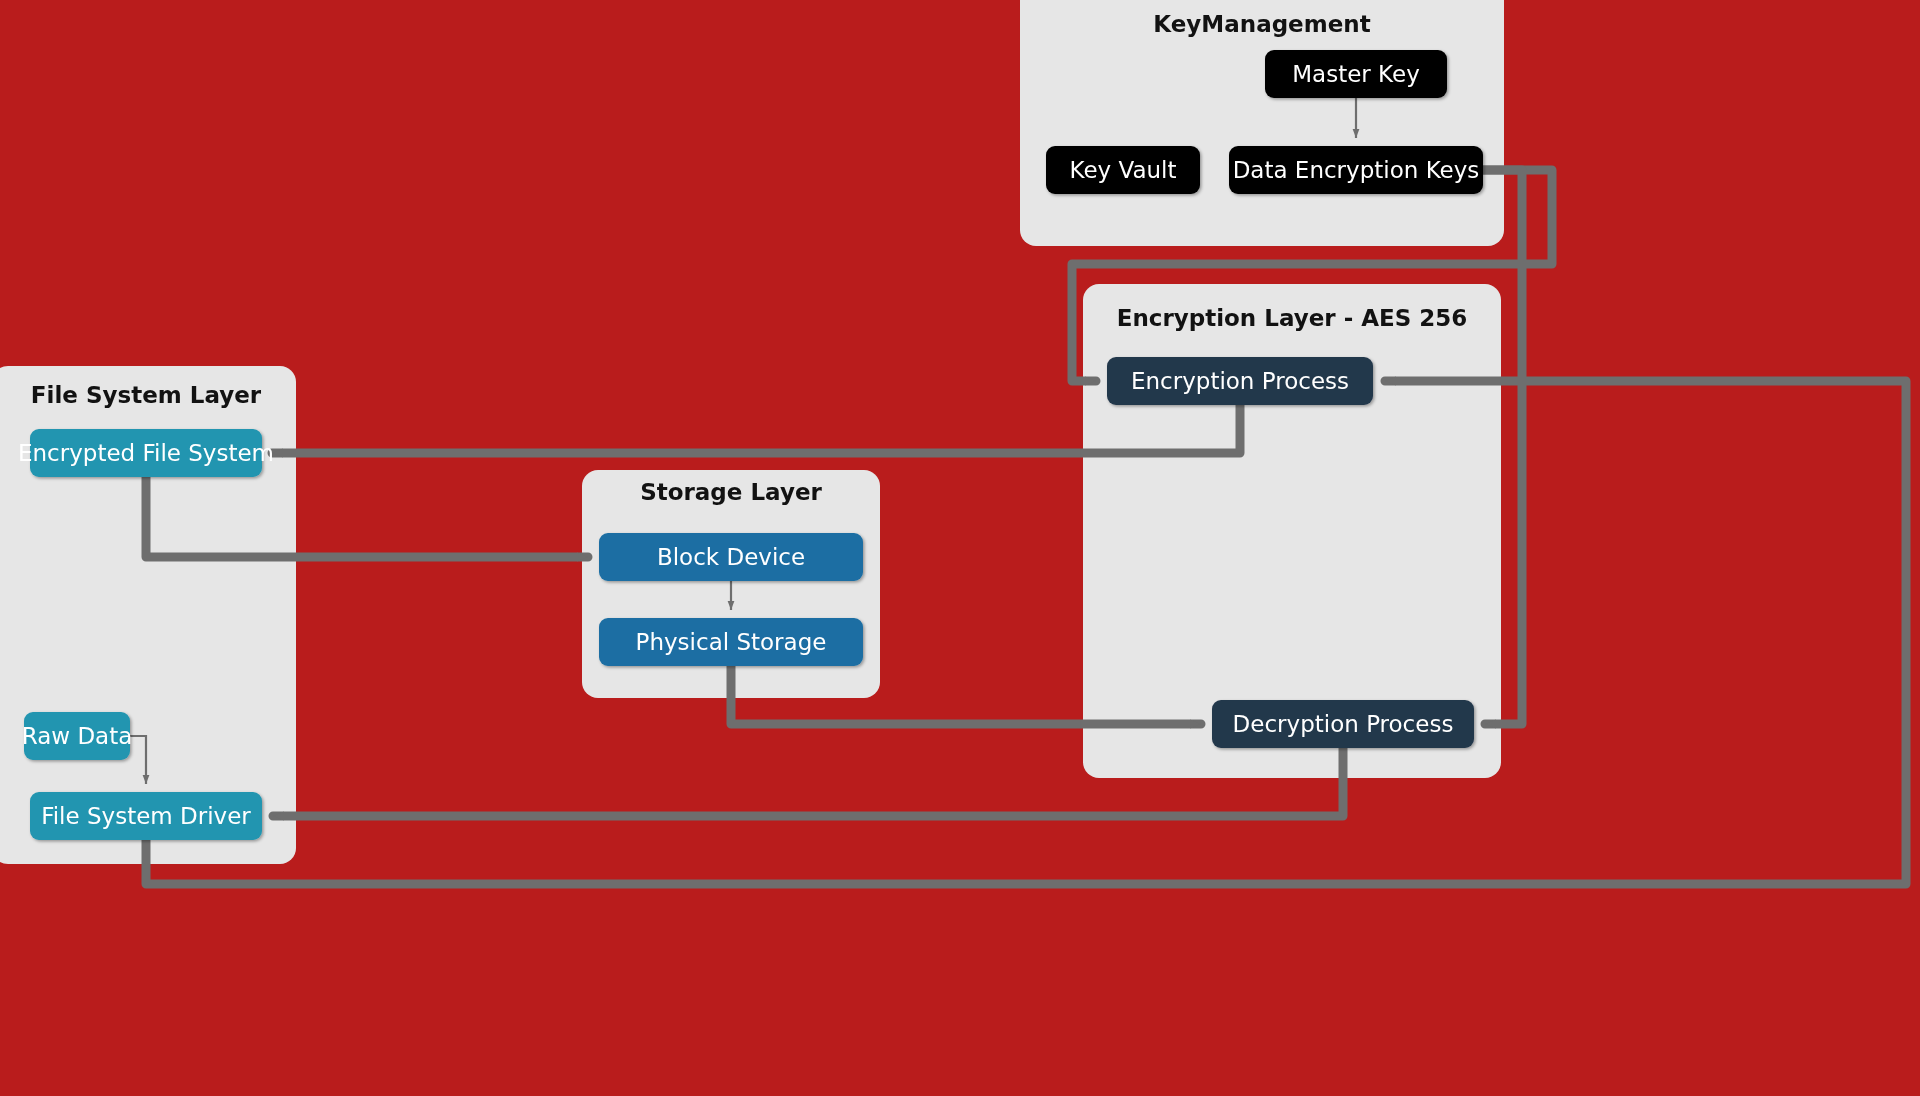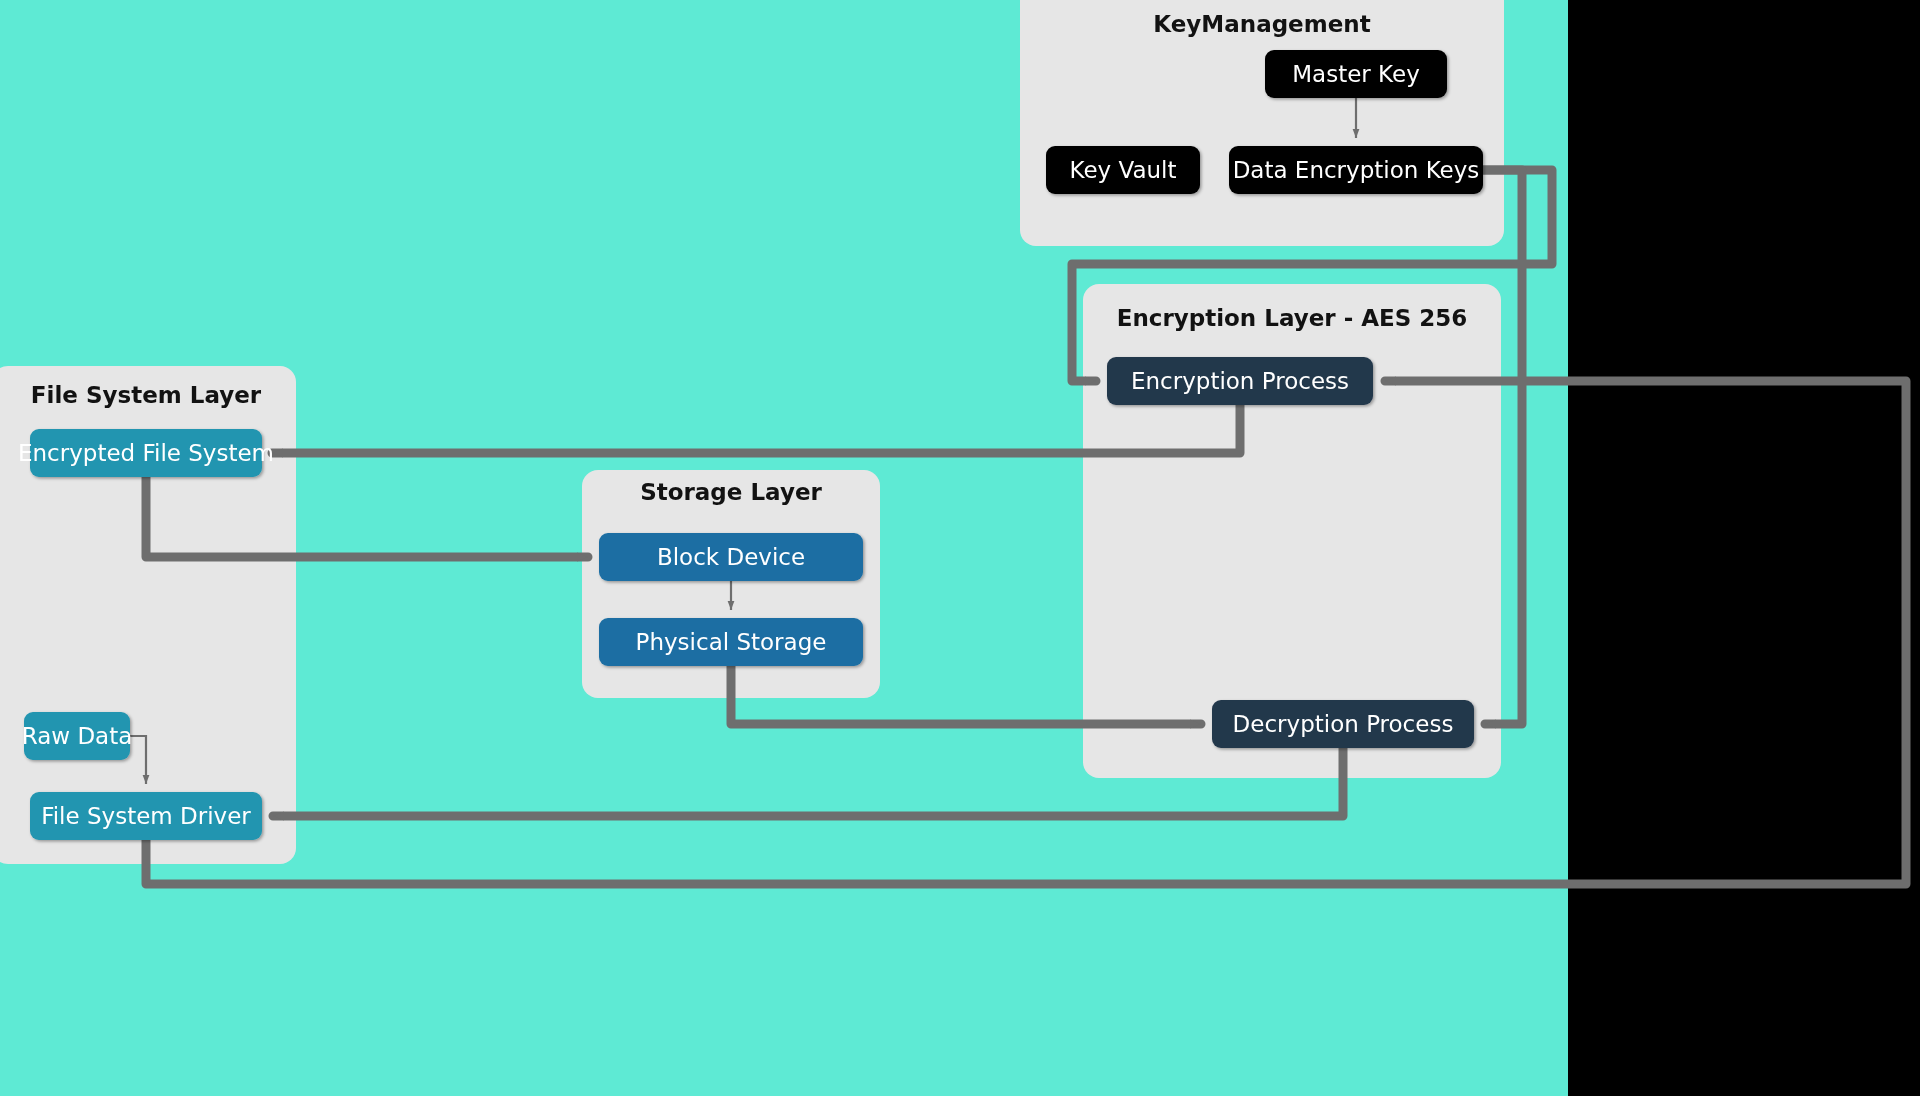--- a/index.html
+++ b/index.html
@@ -1,18 +1,18 @@
 <!DOCTYPE html>
 <html><head>
 <meta charset="utf-8">
 <style>
   html,body{margin:0;padding:0;background:#000;}
   body{width:1920px;height:1096px;overflow:hidden;
        font-family:"DejaVu Sans","Liberation Sans",sans-serif;}
-  #stage{position:relative;width:1568px;height:1096px;background:#5eead4;}
+  #stage{position:relative;width:1920px;height:1096px;background:#b91c1c;}
   svg{position:absolute;left:0;top:0;}
   .grp-rect{fill:#e6e6e6;}
   .grp-title{fill:#121212;font-size:23px;font-weight:700;text-anchor:middle;
              font-family:"DejaVu Sans","Liberation Sans",sans-serif;}
   .node-label{font-size:23px;font-weight:400;text-anchor:middle;
               font-family:"DejaVu Sans","Liberation Sans",sans-serif;
               dominant-baseline:middle;}
   .lbl-light{fill:#ffffff;}
   .edge-thin{fill:none;stroke:#6e6e6e;stroke-width:2.2;}
   .edge-thick{fill:none;stroke:#6e6e6e;stroke-width:9;stroke-linecap:round;stroke-linejoin:round;}

